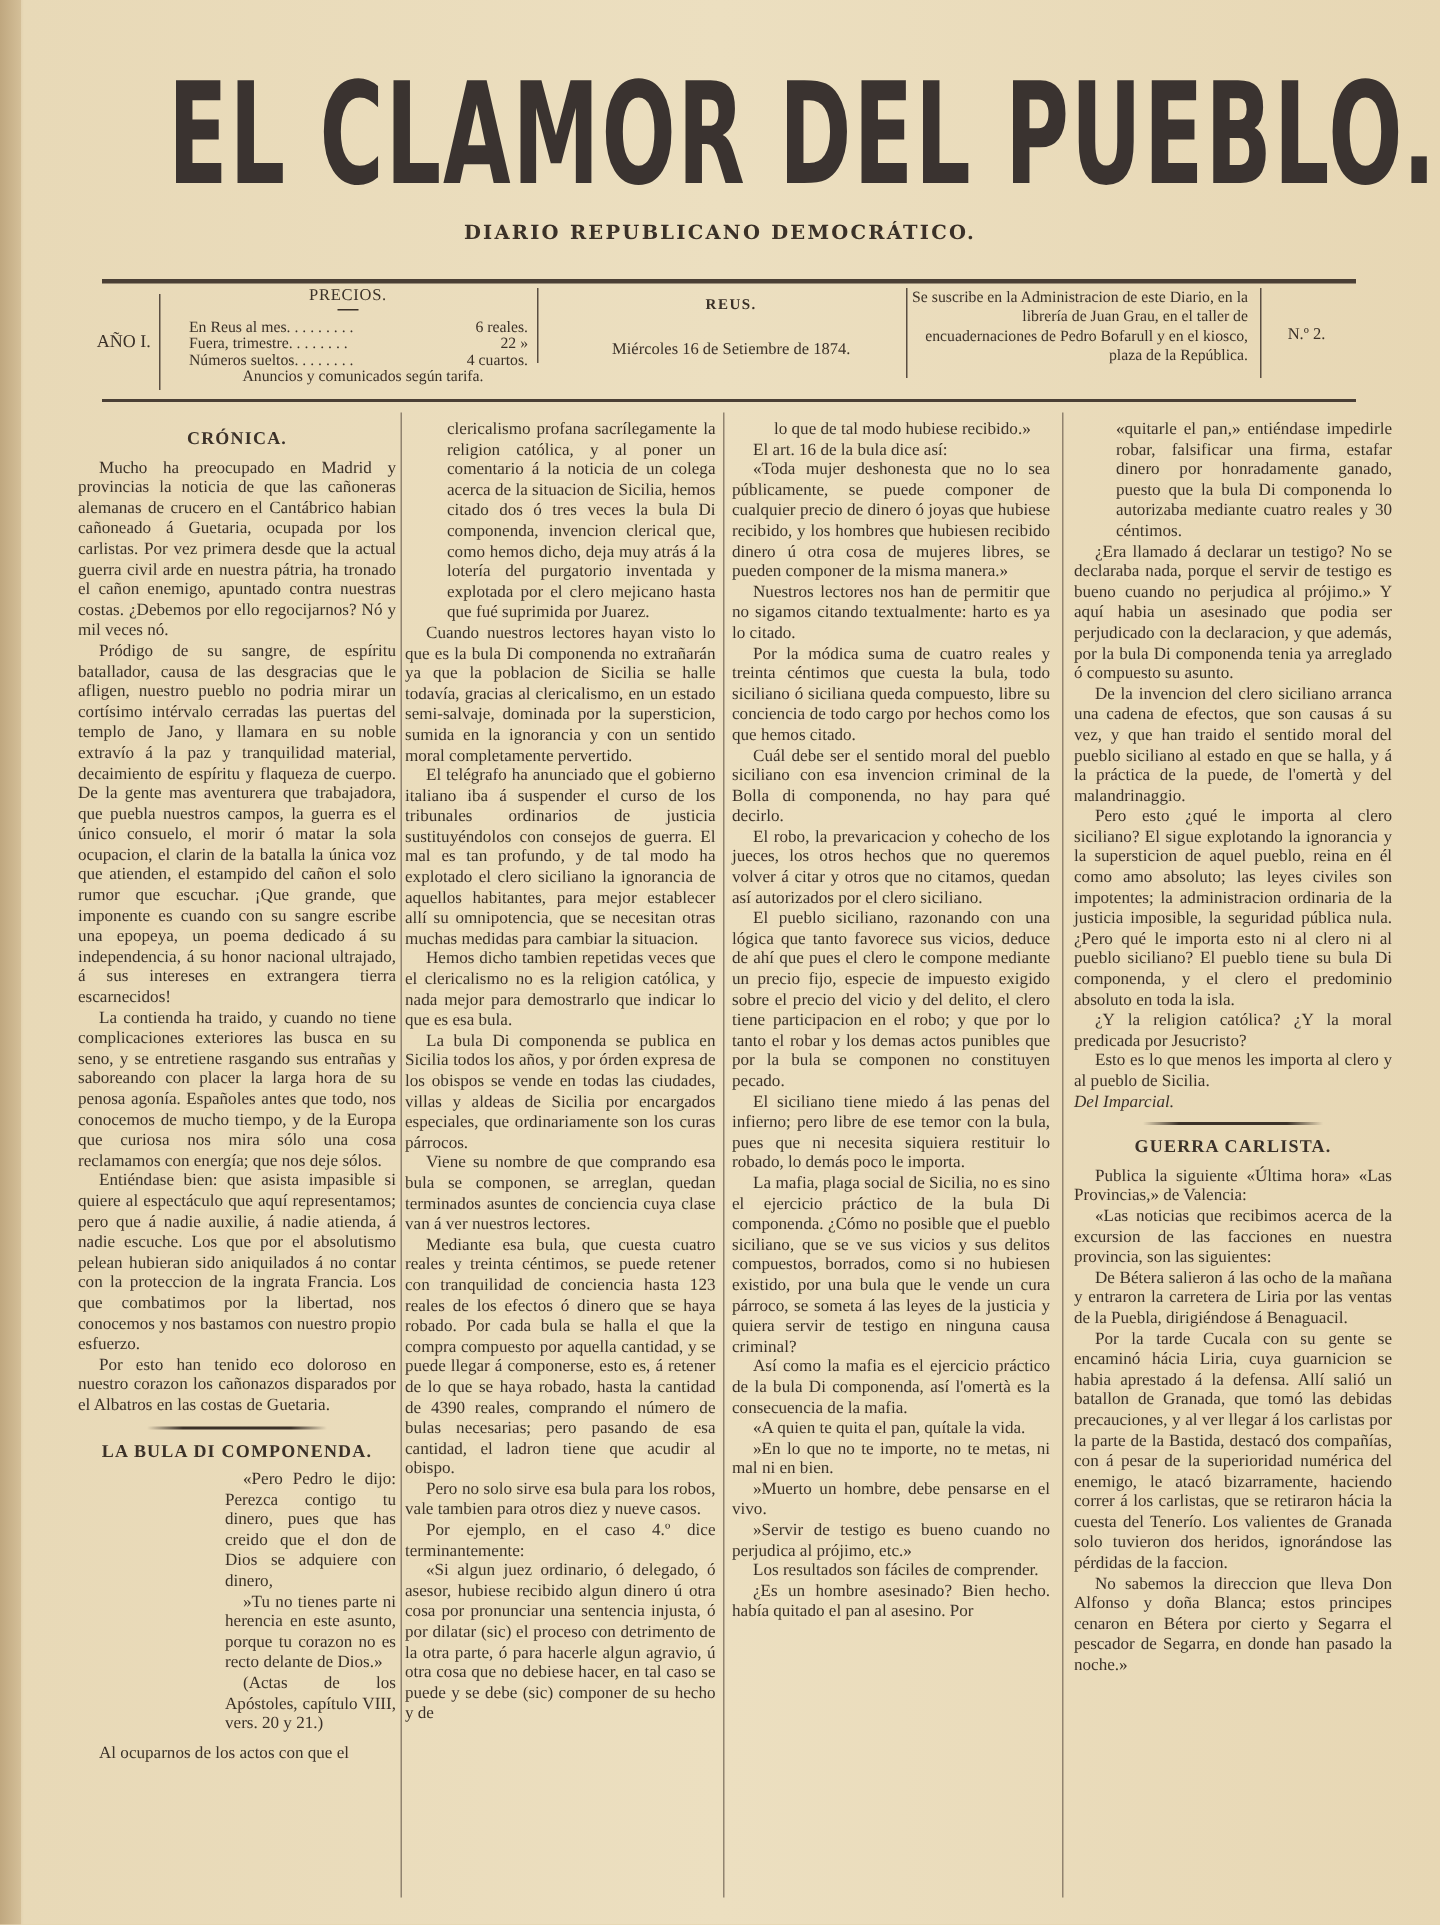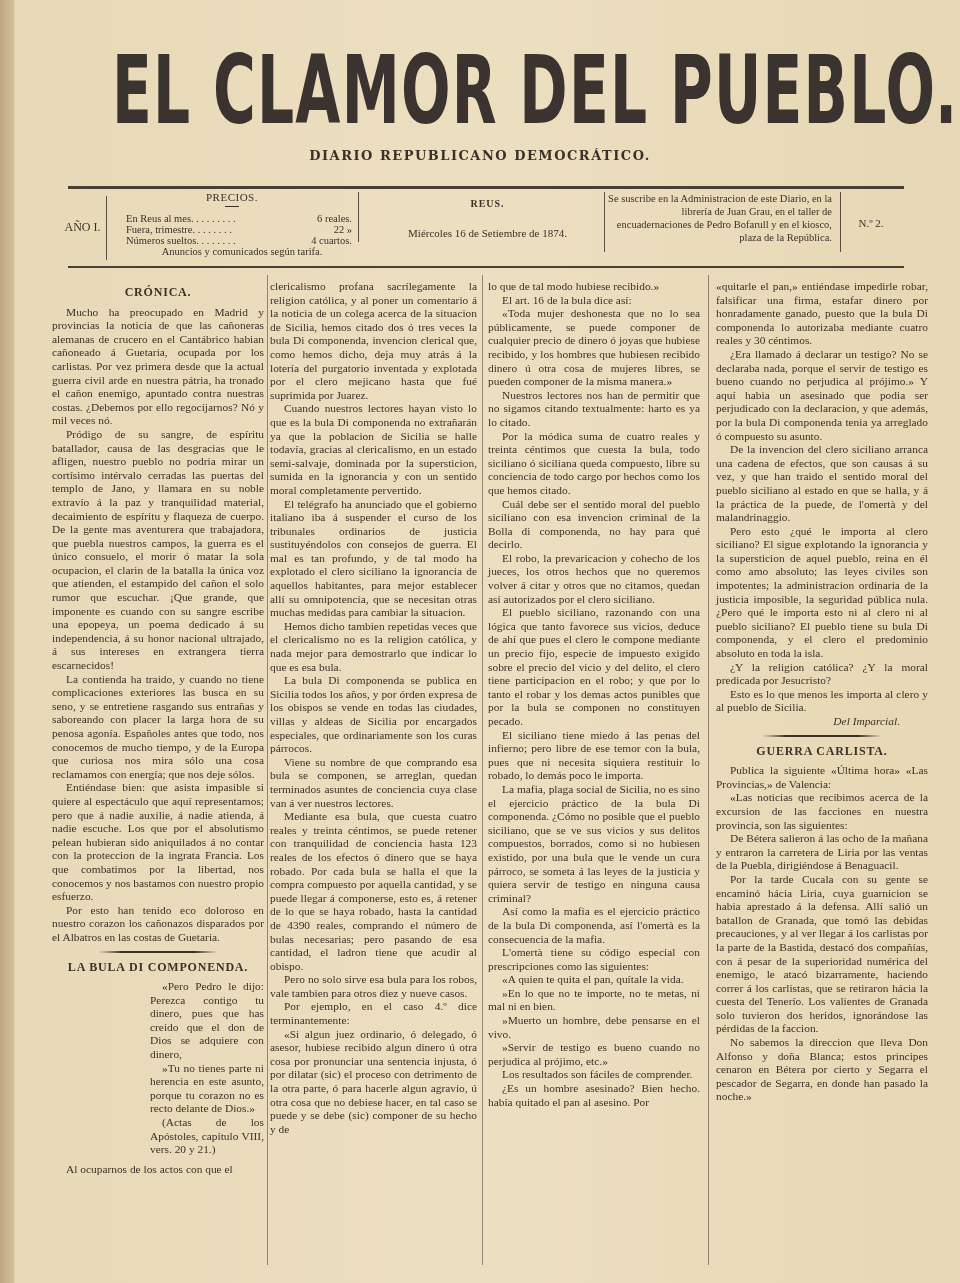--- a/index.html
+++ b/index.html
@@ -60,32 +60,32 @@
   .dateblock { position: absolute; left: 365px; top: 198px; width: 245px; text-align: center; font-size: 11px; }
   .dateblock .city { font-weight: bold; font-size: 10px; letter-spacing: 1px; margin-bottom: 18px; }
   .subscribe { position: absolute; left: 608px; top: 192px; width: 228px; font-size: 10.5px; line-height: 13px; text-align: right; padding-right: 4px; }
   .issue-no { position: absolute; left: 846px; top: 217px; width: 50px; text-align: center; font-size: 11px; }
 
   .col {
     position: absolute; top: 280px; font-size: 11.4px; line-height: 13.6px;
     text-align: justify; hyphens: auto; color: #3b3128;
   }
   .col p { text-indent: 14px; margin: 0; }
-  .col p.noindent { text-indent: 0; }
+  .col p.noindent { text-indent: 0; margin-left: 28px; }
   .col h2 {
     font-weight: bold; text-align: center; font-size: 12px; letter-spacing: 0.8px;
     margin: 6px 0 6px;
   }
   .col .sep {
     width: 120px; height: 2px; margin: 6px auto 8px;
     background: linear-gradient(90deg, transparent, #3b3128 20%, #3b3128 80%, transparent);
   }
   .col .epigraph { margin-left: 98px; font-size: 11.4px; line-height: 13.6px; }
   .col .epigraph p { text-indent: 12px; }
-  .col .signature { text-align: right; font-style: italic; padding-right: 28px; }
+  .col .signature { text-align: left; font-style: italic; padding-right: 28px; }
   .col-1 { left: 52px; width: 212px; }
   .col-2 { left: 270px; width: 207px; }
   .col-3 { left: 488px; width: 212px; }
   .col-4 { left: 716px; width: 212px; }
   .col-rule { position: absolute; top: 275px; width: 1px; background: #6a5c4e; opacity: 0.7; }
 </style>
 </head>
 <body>
 
 <div class="page">
@@ -168,21 +168,20 @@
     <p>El art. 16 de la bula dice así:</p>
     <p>«Toda mujer deshonesta que no lo sea públicamente, se puede componer de cualquier precio de dinero ó joyas que hubiese recibido, y los hombres que hubiesen recibido dinero ú otra cosa de mujeres libres, se pueden componer de la misma manera.»</p>
     <p>Nuestros lectores nos han de permitir que no sigamos citando textualmente: harto es ya lo citado.</p>
     <p>Por la módica suma de cuatro reales y treinta céntimos que cuesta la bula, todo siciliano ó siciliana queda compuesto, libre su conciencia de todo cargo por hechos como los que hemos citado.</p>
     <p>Cuál debe ser el sentido moral del pueblo siciliano con esa invencion criminal de la Bolla di componenda, no hay para qué decirlo.</p>
     <p>El robo, la prevaricacion y cohecho de los jueces, los otros hechos que no queremos volver á citar y otros que no citamos, quedan así autorizados por el clero siciliano.</p>
     <p>El pueblo siciliano, razonando con una lógica que tanto favorece sus vicios, deduce de ahí que pues el clero le compone mediante un precio fijo, especie de impuesto exigido sobre el precio del vicio y del delito, el clero tiene participacion en el robo; y que por lo tanto el robar y los demas actos punibles que por la bula se componen no constituyen pecado.</p>
     <p>El siciliano tiene miedo á las penas del infierno; pero libre de ese temor con la bula, pues que ni necesita siquiera restituir lo robado, lo demás poco le importa.</p>
     <p>La mafia, plaga social de Sicilia, no es sino el ejercicio práctico de la bula Di componenda. ¿Cómo no posible que el pueblo siciliano, que se ve sus vicios y sus delitos compuestos, borrados, como si no hubiesen existido, por una bula que le vende un cura párroco, se someta á las leyes de la justicia y quiera servir de testigo en ninguna causa criminal?</p>
     <p>Así como la mafia es el ejercicio práctico de la bula Di componenda, así l'omertà es la consecuencia de la mafia.</p>
-    <p>L'omertà tiene su código especial con prescripciones como las siguientes:</p>
     <p>«A quien te quita el pan, quítale la vida.</p>
     <p>»En lo que no te importe, no te metas, ni mal ni en bien.</p>
     <p>»Muerto un hombre, debe pensarse en el vivo.</p>
     <p>»Servir de testigo es bueno cuando no perjudica al prójimo, etc.»</p>
     <p>Los resultados son fáciles de comprender.</p>
     <p>¿Es un hombre asesinado? Bien hecho. había quitado el pan al asesino. Por</p>
   </div>
 
   <div class="col col-4">
     <p class="noindent">«quitarle el pan,» entiéndase impedirle robar, falsificar una firma, estafar dinero por honradamente ganado, puesto que la bula Di componenda lo autorizaba mediante cuatro reales y 30 céntimos.</p>

